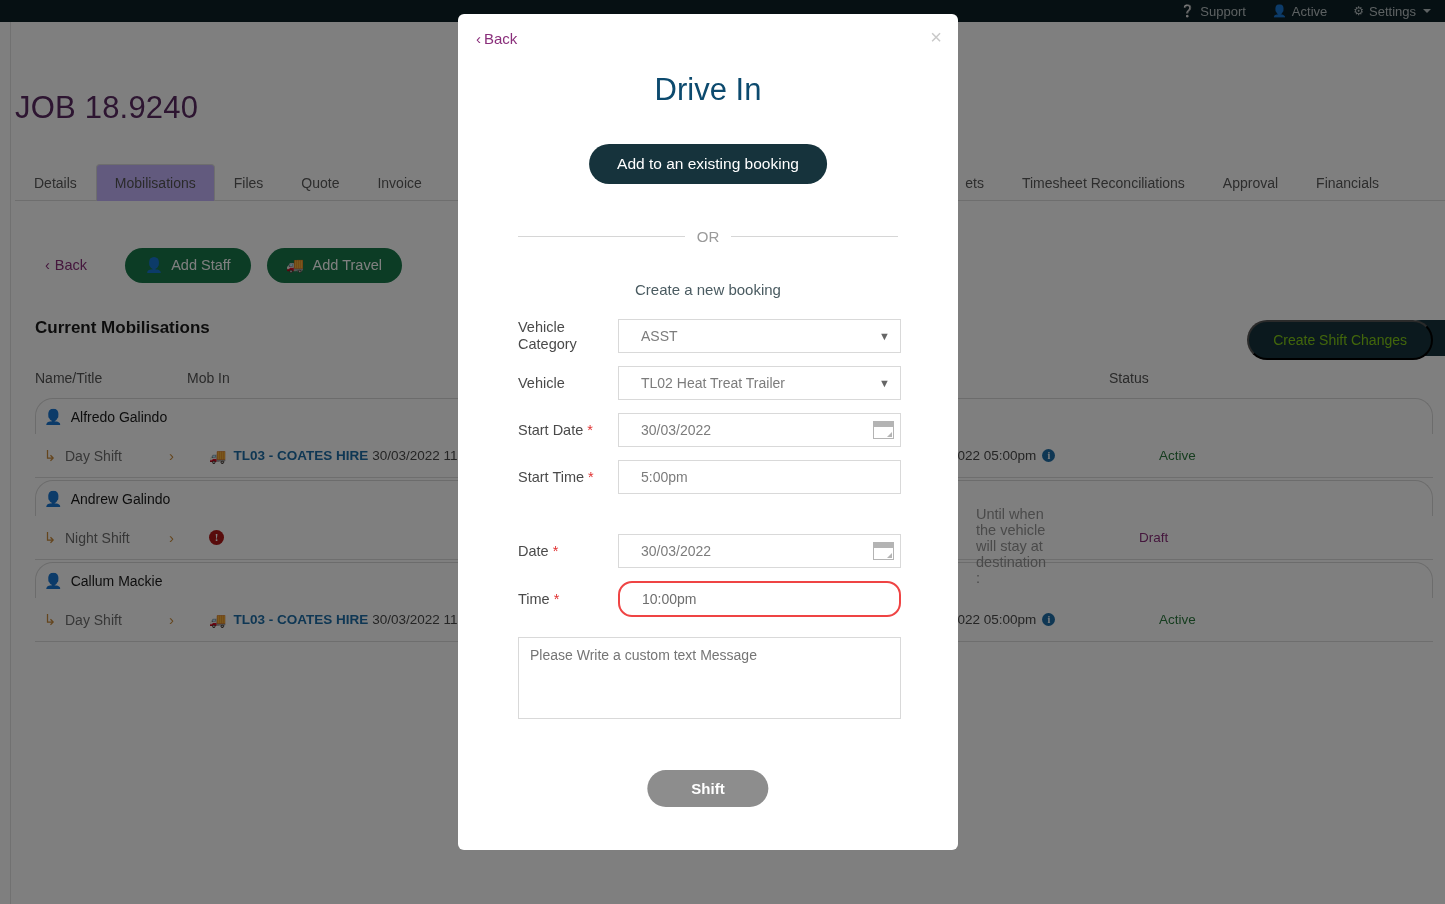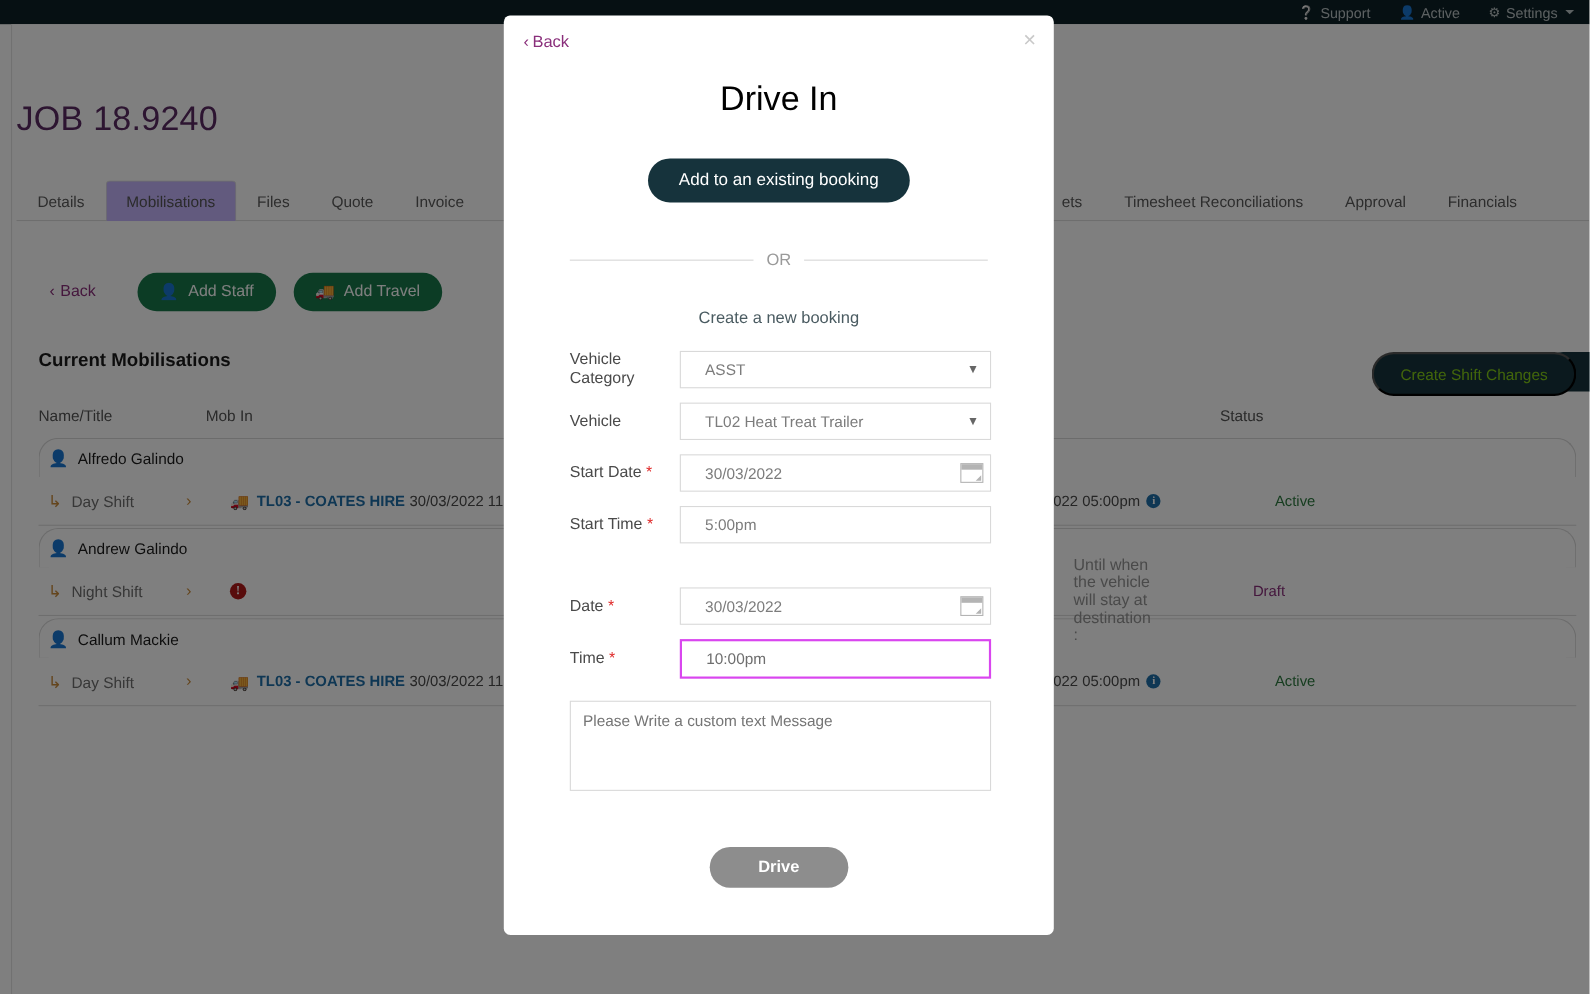--- a/index.html
+++ b/index.html
@@ -267,21 +267,21 @@
     right: 16px;
     color: #c9c9c9;
     font-size: 20px;
     line-height: 1;
   }
   #modal-title {
     position: absolute;
     top: 58px;
     left: 0; right: 0;
     text-align: center;
-    color: #000000;
+    color: #0c4a6e;
     font-size: 31px;
     font-weight: 400;
   }
   #existing-booking-btn {
     position: absolute;
     top: 130px;
     left: 50%;
     transform: translateX(-50%);
     background: #16333c;
     color: #ffffff;
@@ -384,22 +384,22 @@
   }
   .cal-ico::after {
     content: "";
     position: absolute;
     right: 1px; bottom: 1px;
     width: 0; height: 0;
     border-left: 5px solid transparent;
     border-bottom: 5px solid #b4b4b4;
   }
   #field-time input {
-    border: 2px solid #d946ef;
-    border-radius: 0;
+    border: 2px solid #ef4444;
+    border-radius: 14px;
     color: #6e6e6e;
     height: 36px;
   }
   #until-note {
     position: absolute;
     left: 518px;
     top: 492px;
     color: #4a4a4a;
     font-size: 14.5px;
   }
@@ -638,14 +638,14 @@
     <div class="flabel">
       <span>Time</span><span class="req">*</span>
     </div>
     <div class="fctrl">
       <input type="text" value="10:00pm" style="">
     </div>
   </div>
 
   <textarea id="msg-box" placeholder="Please Write a custom text Message" style=""></textarea>
 
-  <button id="next-btn">Drive</button>
+  <button id="next-btn">Shift</button>
 </div>
 
 </body></html>

